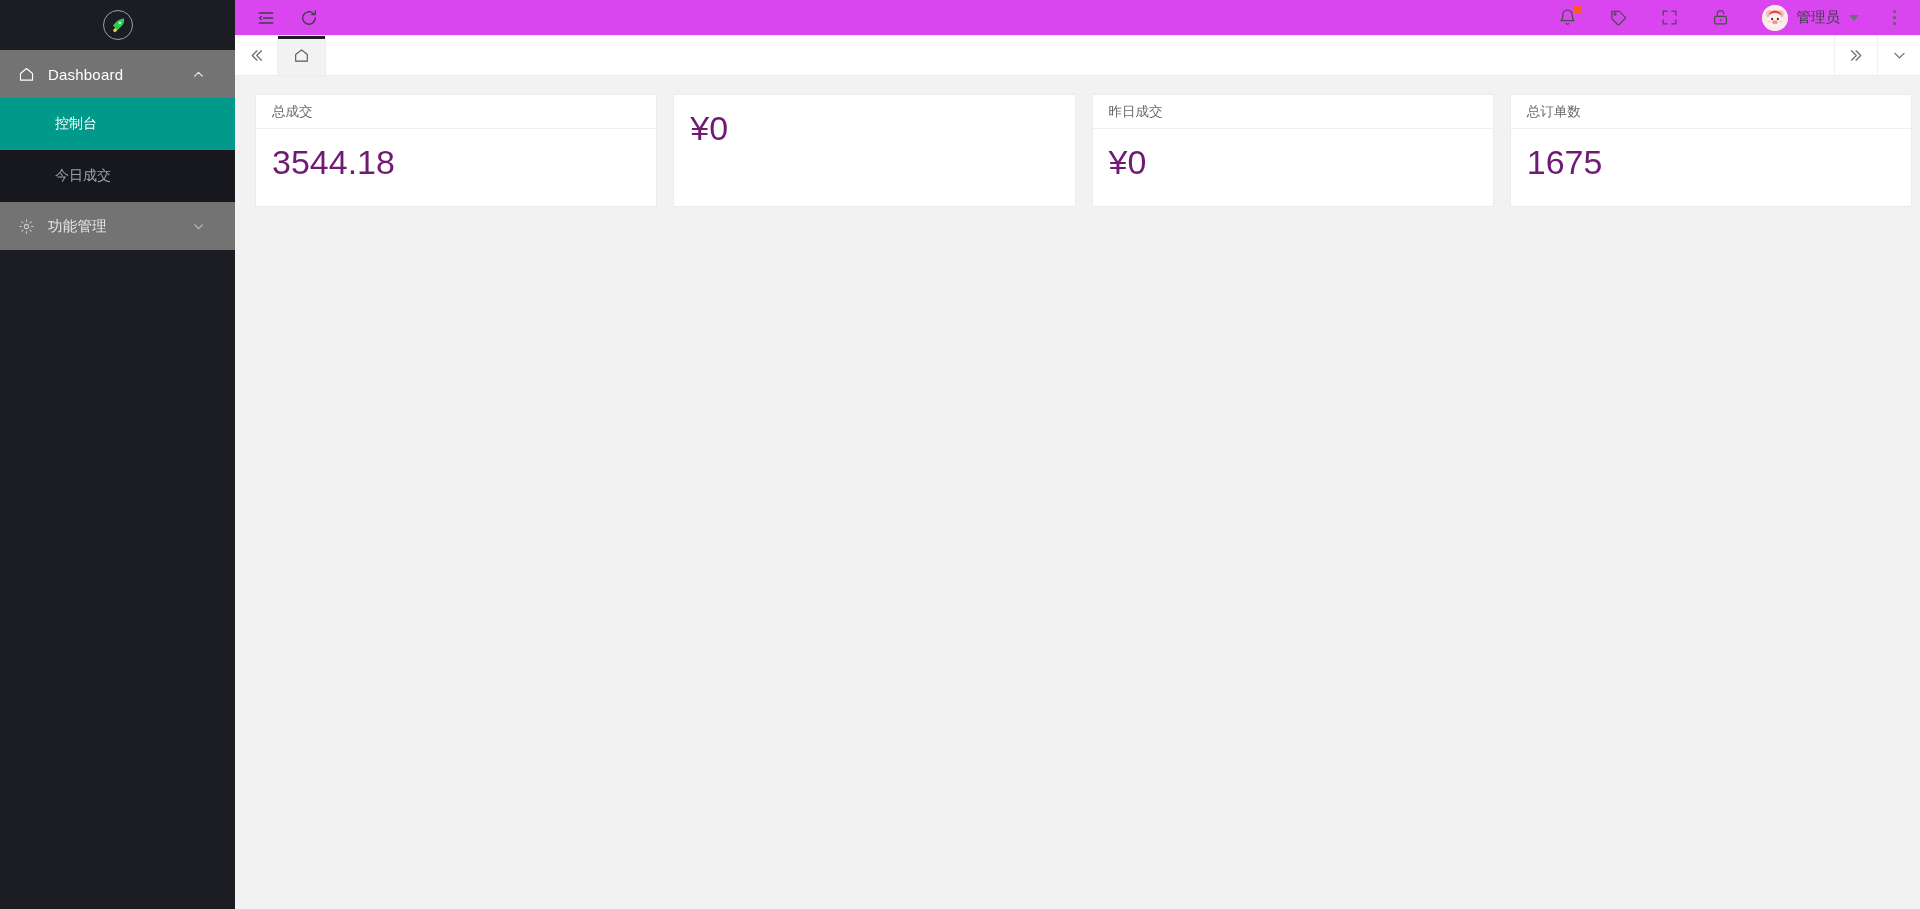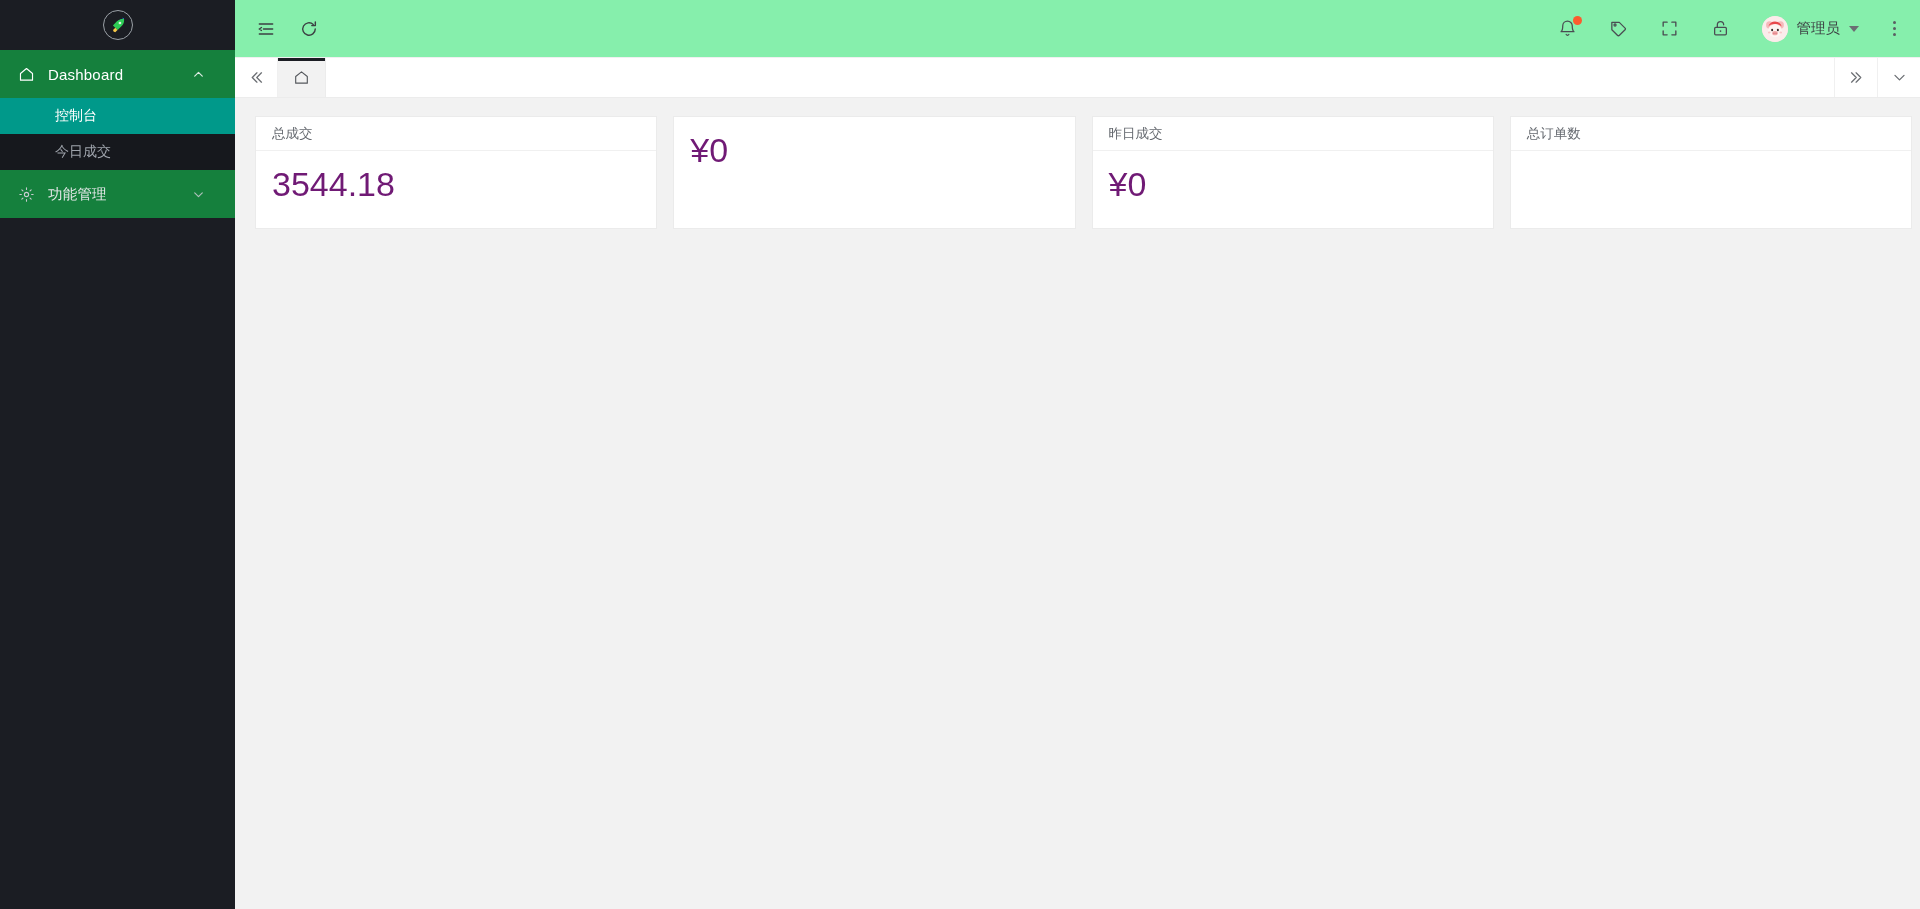--- a/index.html
+++ b/index.html
@@ -26,37 +26,37 @@
     width:30px; height:30px; border-radius:50%;
     border:1.5px solid #9aa0a6;
     display:flex; align-items:center; justify-content:center;
     position:relative;
   }
   .menu-group { }
   .menu-top {
     height:48px; display:flex; align-items:center;
     padding:0 30px 0 18px; gap:13px;
     color:#ffffff; font-size:15px; cursor:pointer;
-    background:#15803d;
+    background:#737373;
   }
   .menu-top .mt-label { flex:1; font-size:15px; letter-spacing:.2px; }
   .menu-icon { width:17px; height:17px; flex:0 0 17px; display:block; }
   .chev { width:13px; height:13px; flex:0 0 13px; opacity:.85; }
   .submenu { background:#16181d; }
   .sub-item {
-    height:36px; display:flex; align-items:center;
+    height:52px; display:flex; align-items:center;
     padding-left:55px; color:#9ea3ab; font-size:14px; cursor:pointer;
   }
   .sub-item.active { background:#00998a; color:#ffffff; }
 
   
   .main { flex:1; display:flex; flex-direction:column; min-width:0; background:#f2f2f2; }
 
   .topbar {
-    height:58px; background:#86efac; display:flex; align-items:center;
+    height:36px; background:#d946ef; display:flex; align-items:center;
     border-bottom:1px solid #f0f0f0;
     gap:36px;
   }
   .tb-left { display:flex; align-items:center; gap:22px; padding-left:20px; }
   .tb-icon {
     width:21px; height:21px; display:flex; align-items:center; justify-content:center;
     cursor:pointer; color:#3c4043;
   }
   .tb-spacer { flex:1; }
   .tb-right { display:flex; align-items:center; gap:32px; padding-right:22px; }
@@ -316,20 +316,23 @@
 
         <div class="card">
           <div class="card-head">昨日成交</div>
           <div class="card-body">
             <div class="card-value">¥0</div>
           </div>
         </div>
 
         <div class="card">
           <div class="card-head">总订单数</div>
+          <div class="card-body">
+            <div class="card-value">1675</div>
+          </div>
         </div>
 
       </div>
 
     </main>
 
 
   </div>
 </div>
 

